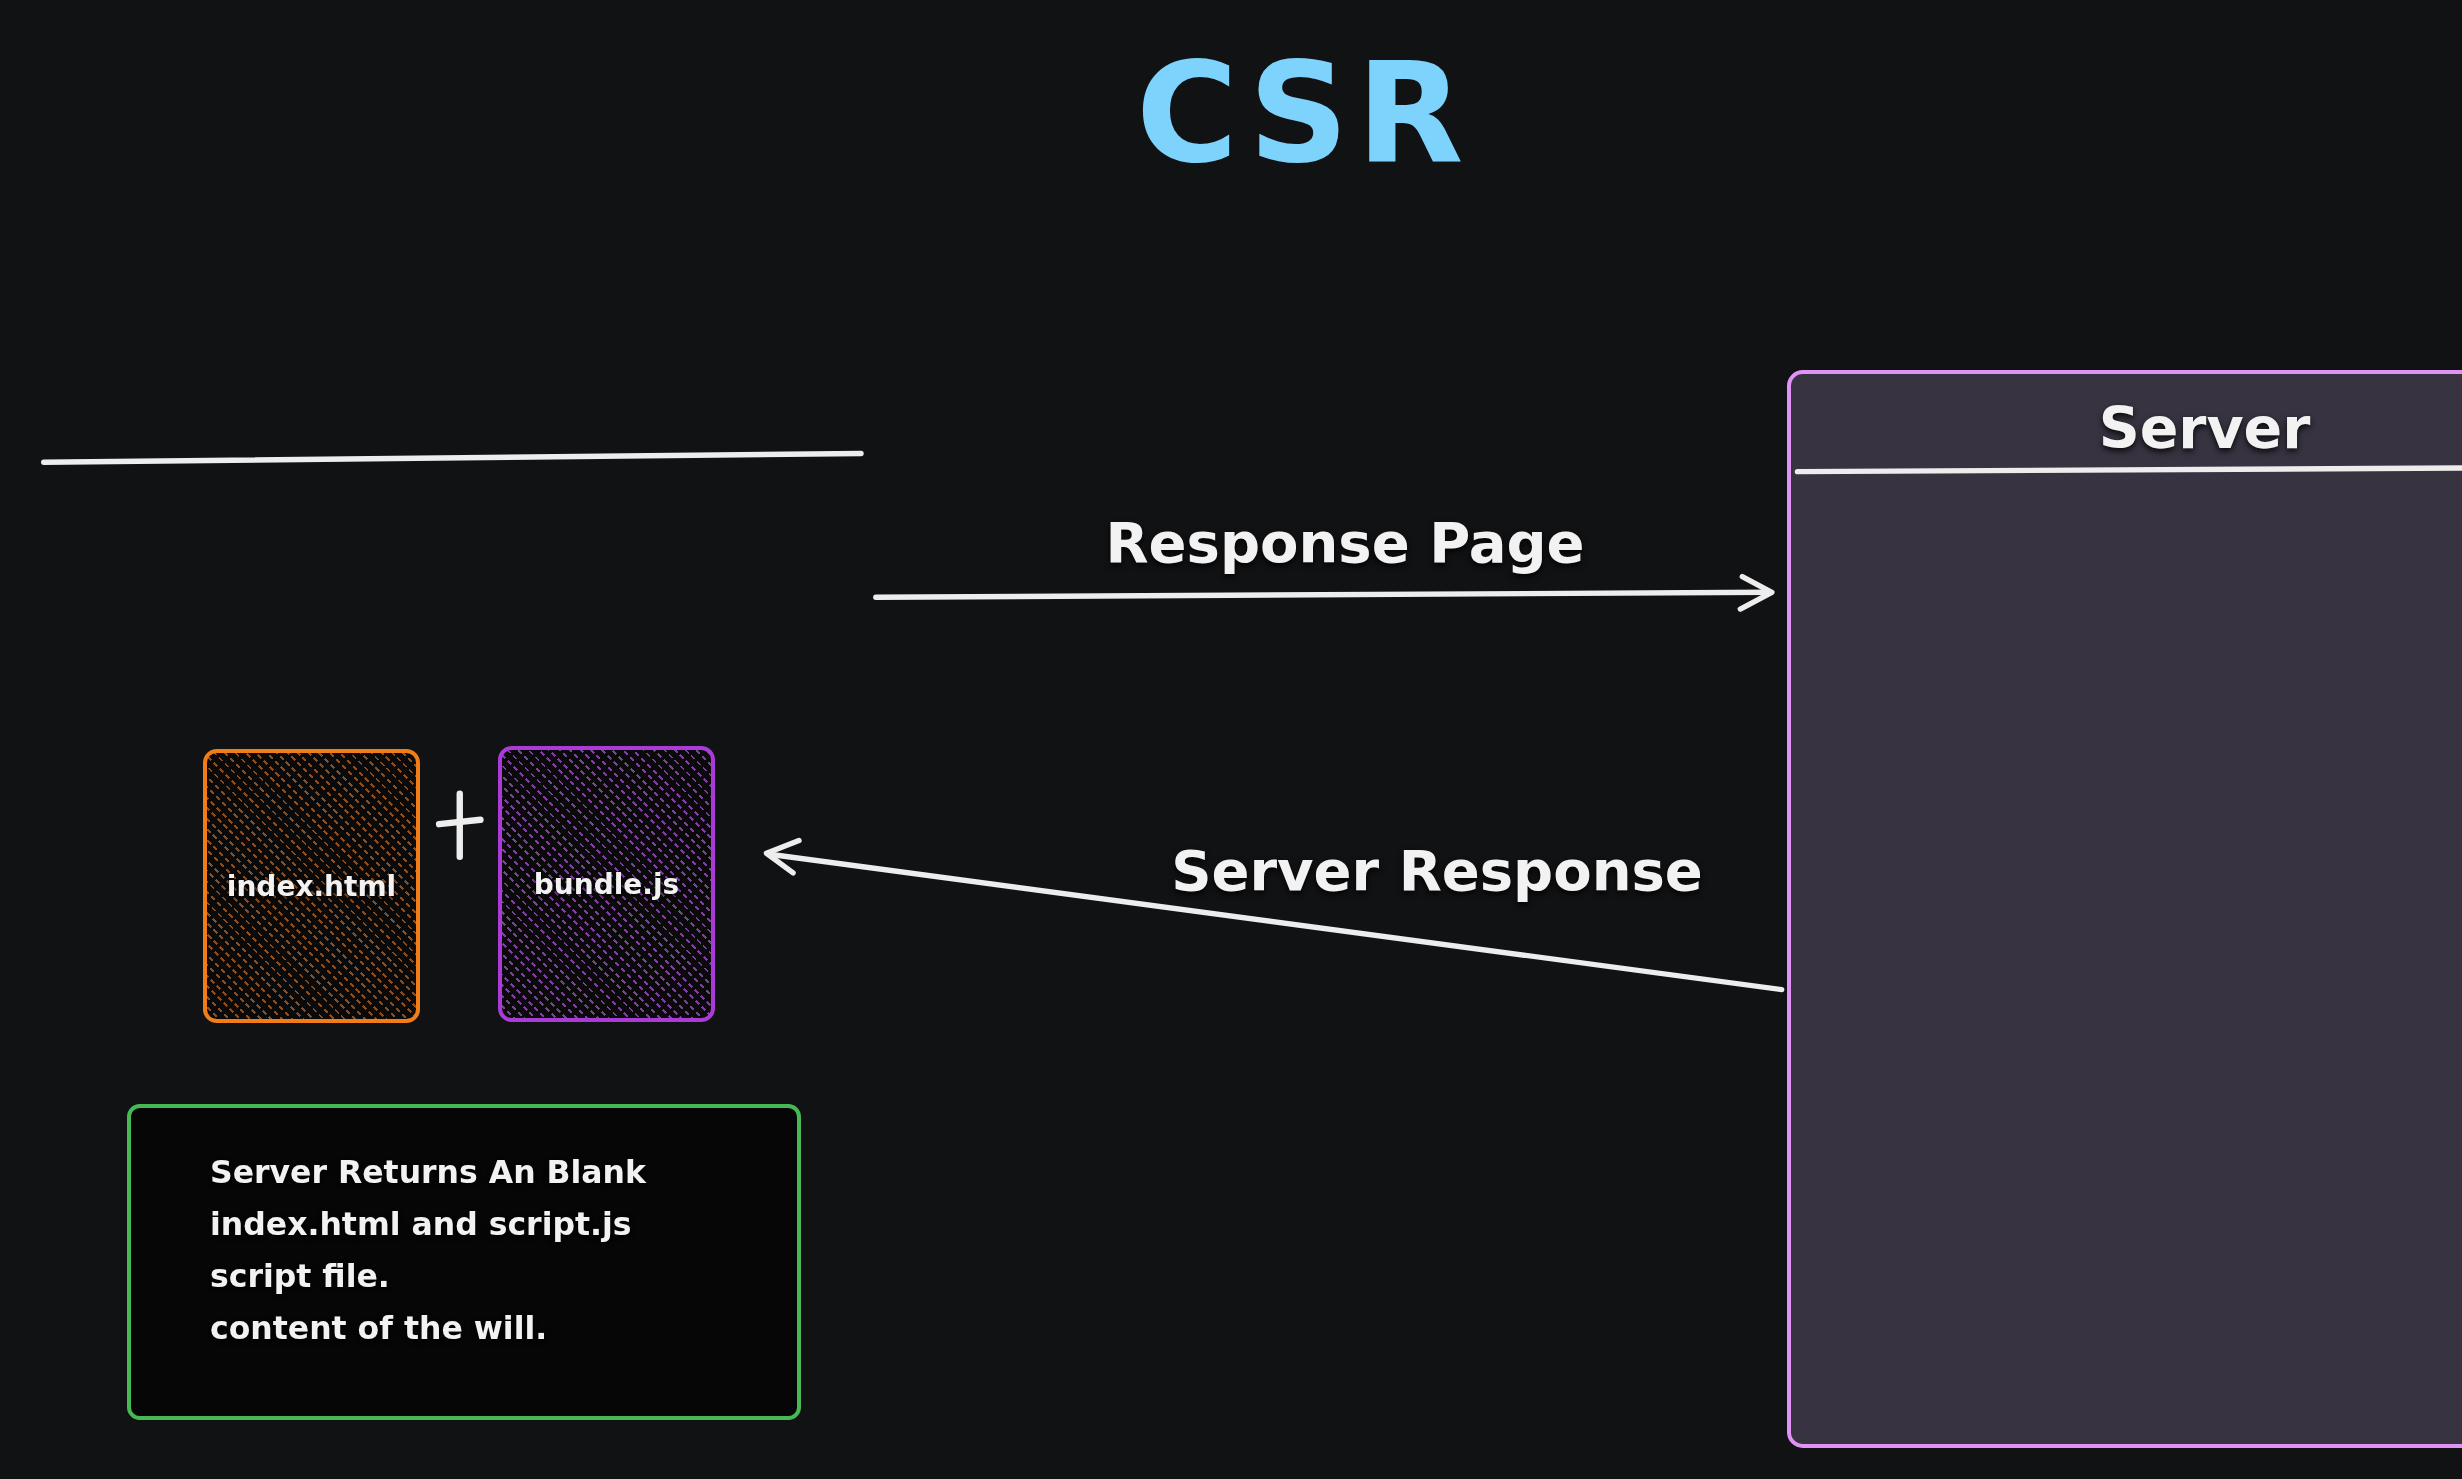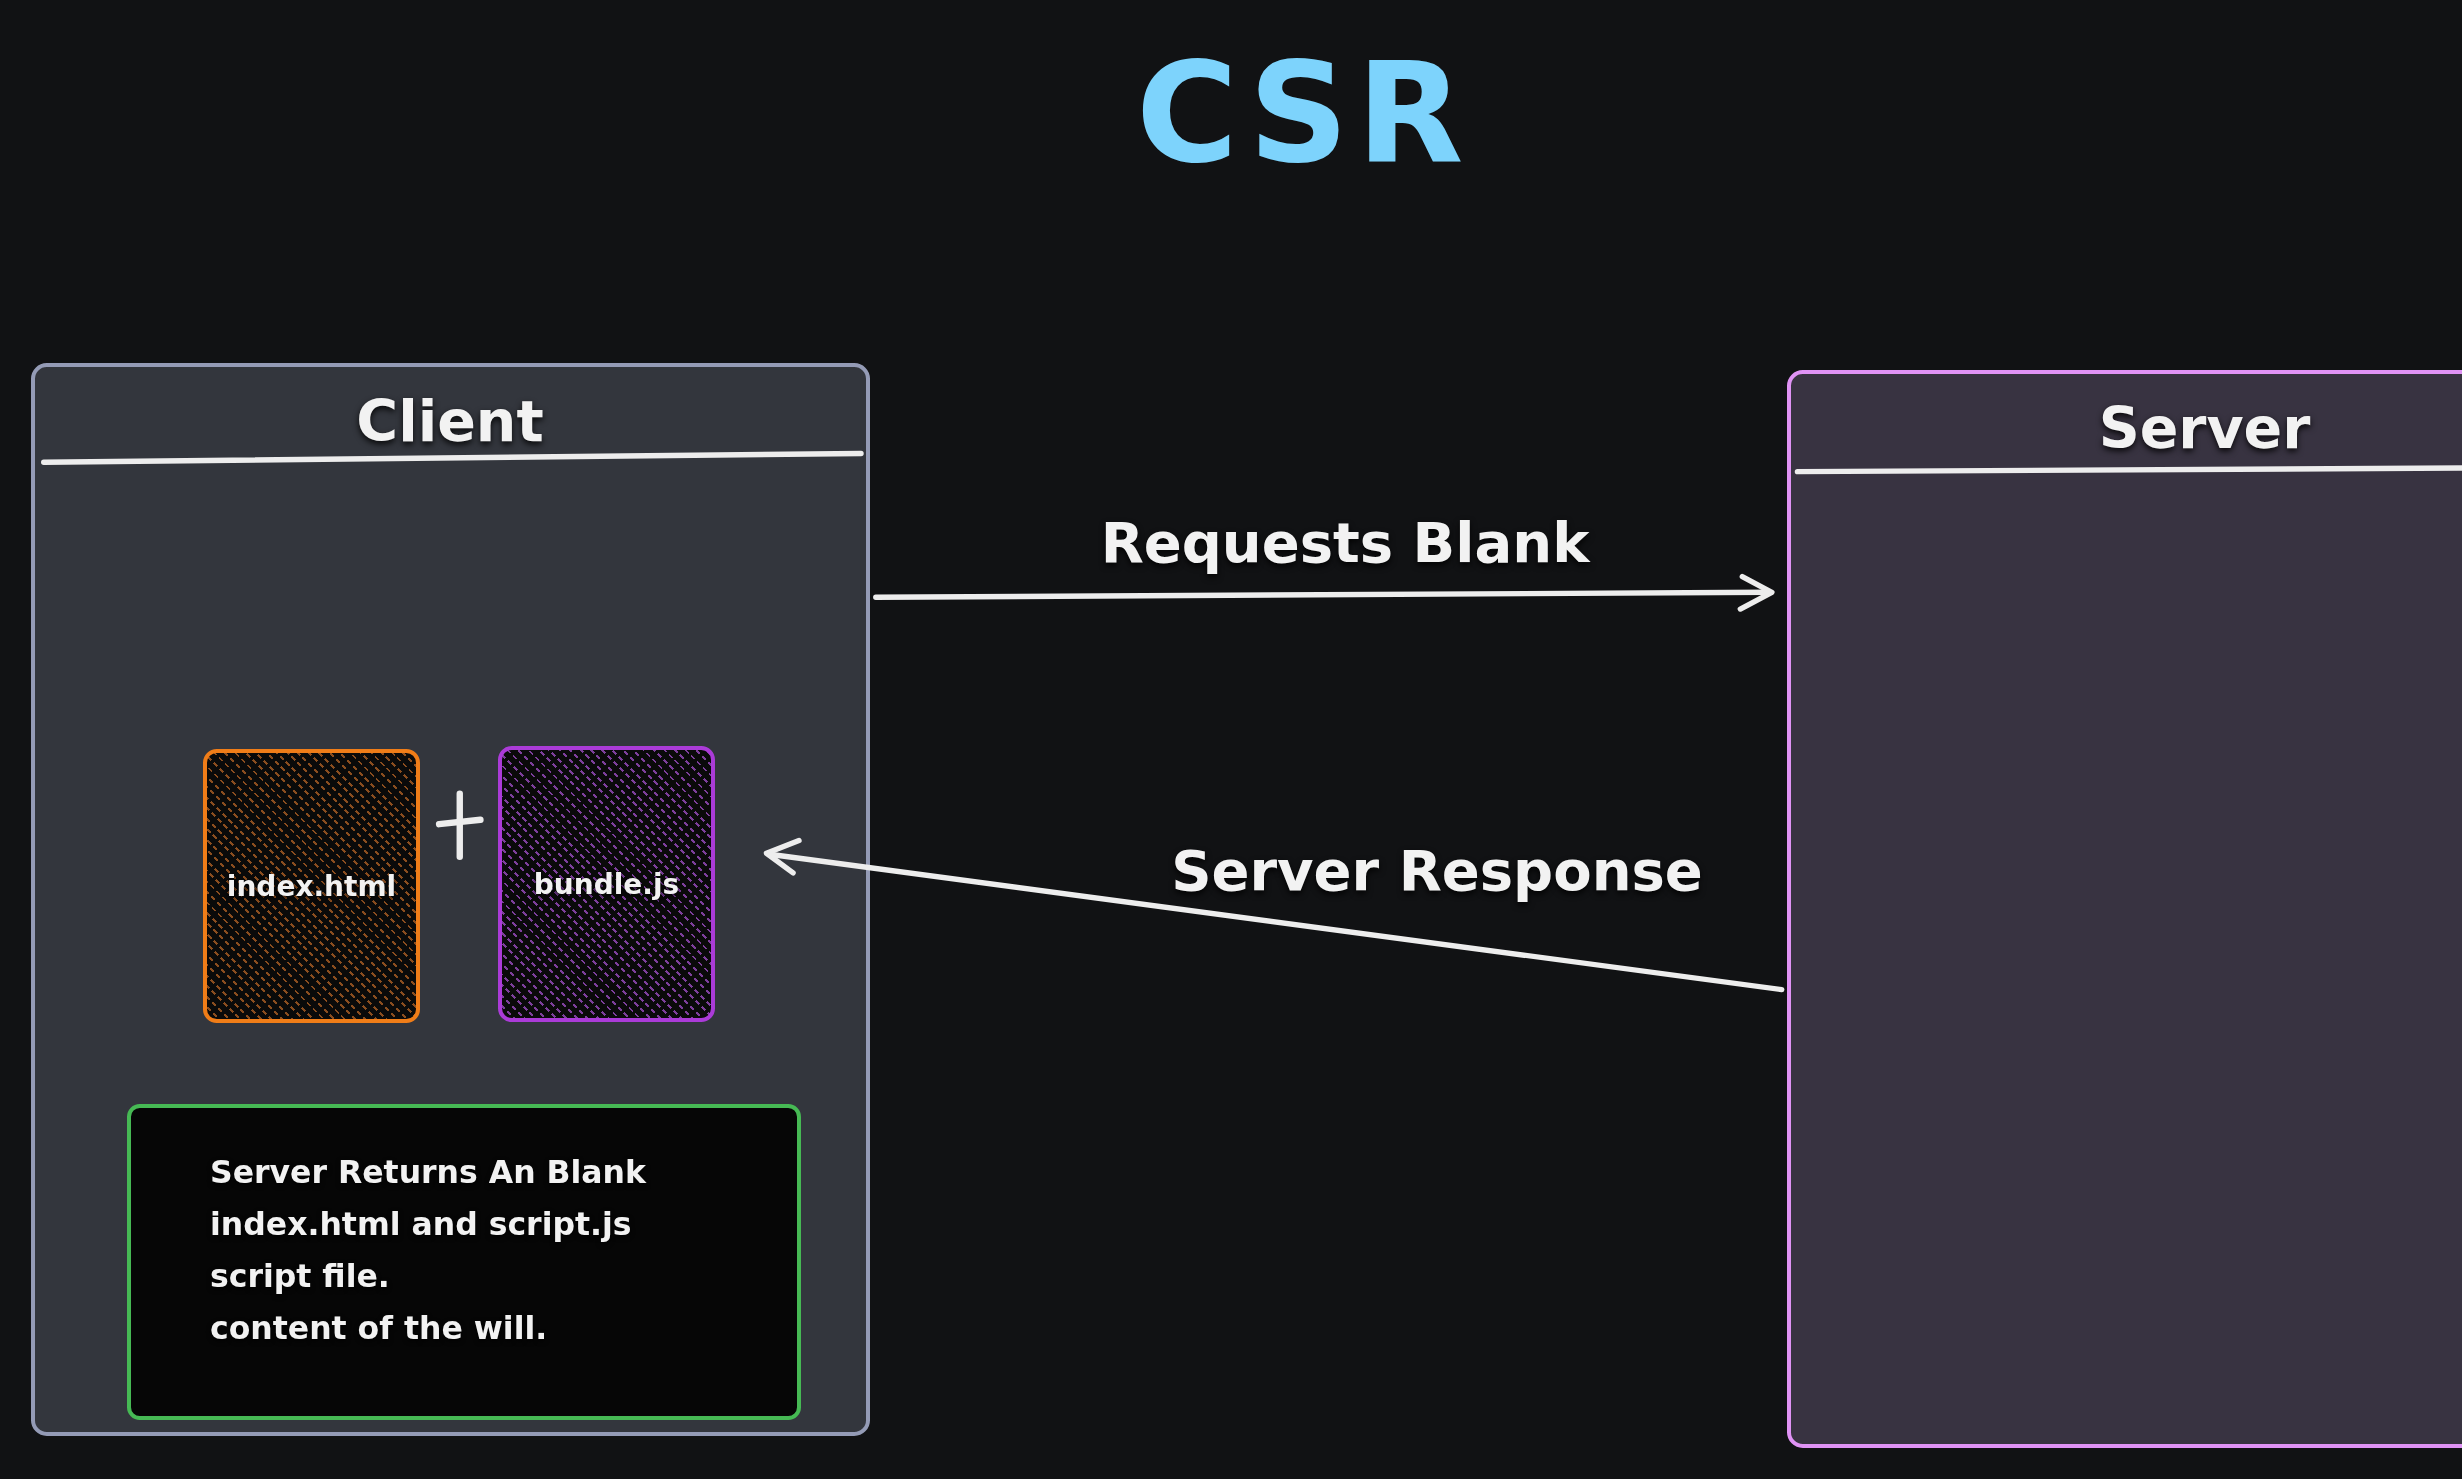--- a/index.html
+++ b/index.html
@@ -93,44 +93,41 @@
   }
   .stroke.plus{stroke-width:13;}
 </style>
 </head>
 <body>
 
 <div id="canvas">
 
   <div class="title hand">CSR</div>
 
-  <section class="bigbox client-box">
-    <div class="box-title hand">Client</div>
-  </section>
 
   <section class="bigbox server-box">
     <div class="box-title hand">Server</div>
   </section>
 
   <div class="file-card html hand">
     <span>index.html</span>
   </div>
 
   <div class="file-card js hand">
     <span>bundle.js</span>
   </div>
 
   <div class="note-box">
     <div class="note-line hand">Server Returns An Blank</div>
     <div class="note-line hand">index.html and script.js</div>
     <div class="note-line hand">script file.</div>
     <div class="note-line hand">content of the will.</div>
   </div>
 
-  <div class="arrow-label hand req">Requests Blank</div>
+  <div class="arrow-label hand req">Response Page</div>
   <div class="arrow-label hand res">Server Response</div>
 
   <svg class="overlay" viewBox="0 0 5395 3004" xmlns="http://www.w3.org/2000/svg">
     <line class="stroke" x1="88" y1="939" x2="1748" y2="921"></line>
     <line class="stroke" x1="3650" y1="958" x2="5315" y2="949"></line>
 
     <g>
       <line class="stroke" x1="1778" y1="1213" x2="3592" y2="1203"></line>
       <polyline class="stroke" points="3538,1171 3598,1203 3534,1237"></polyline>
     </g>

